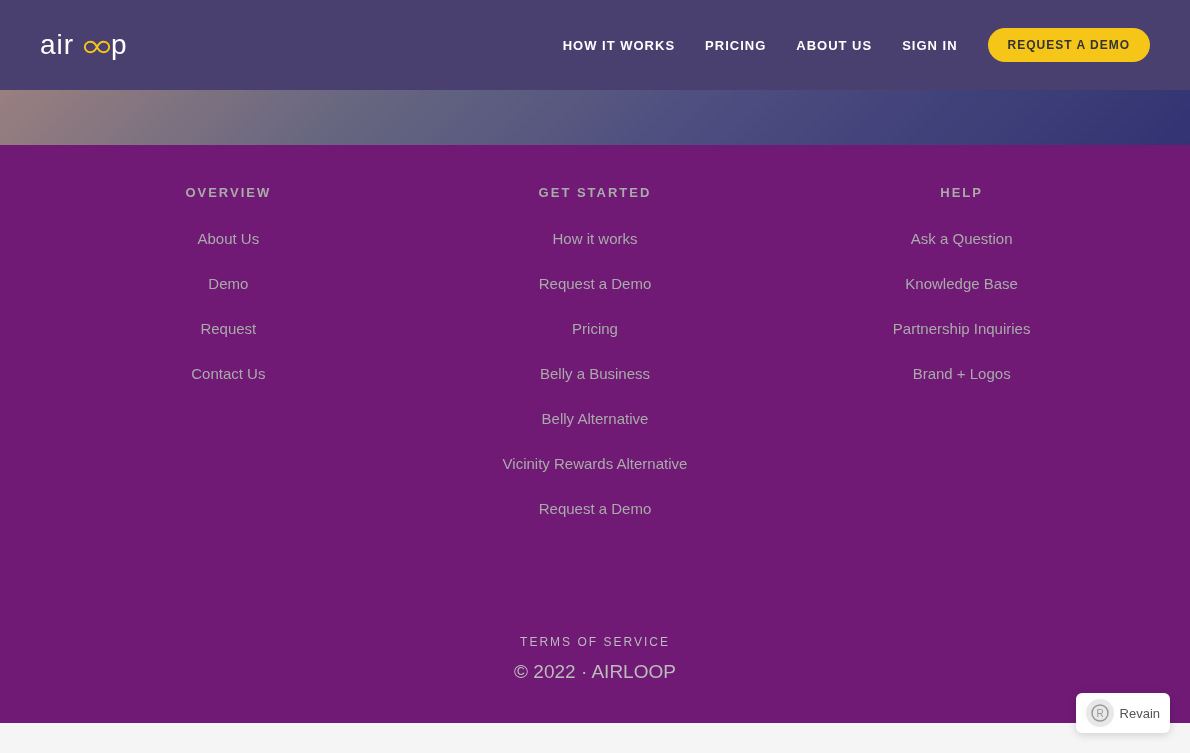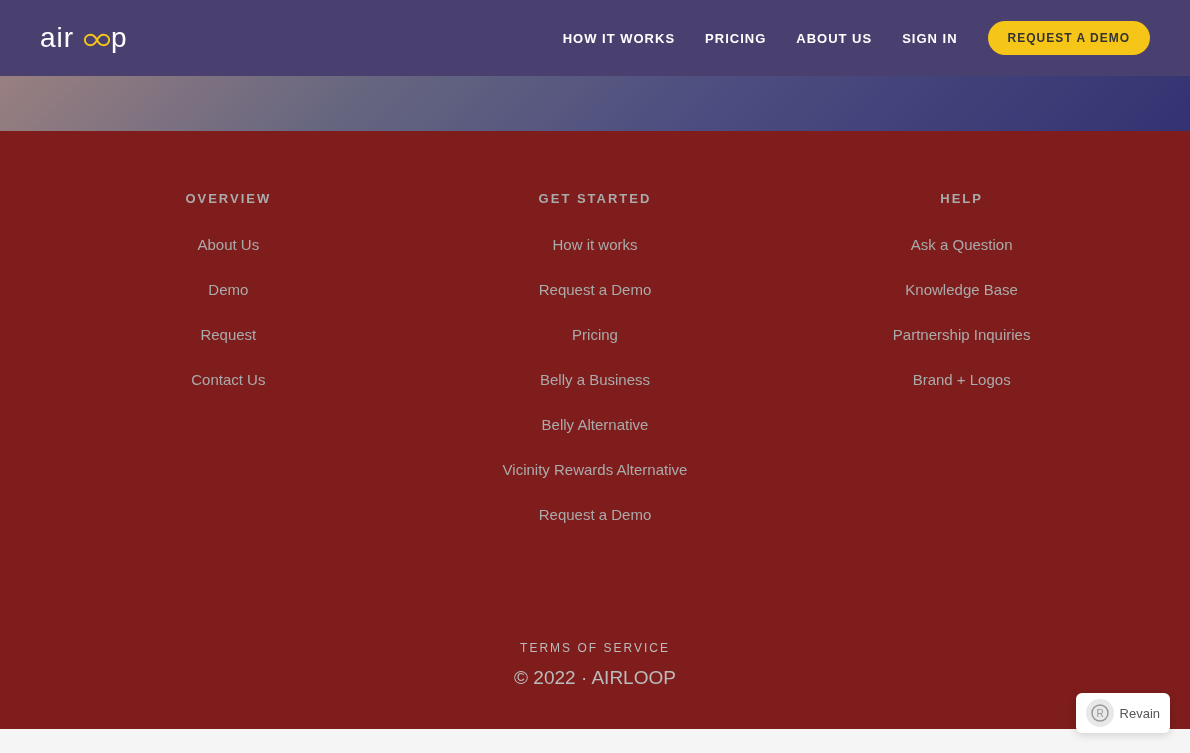--- a/index.html
+++ b/index.html
@@ -1,21 +1,21 @@
 <!DOCTYPE html>
 <html><head>
   <meta charset="utf-8">
   <style>
     * { margin: 0; padding: 0; box-sizing: border-box; }
     body { font-family: Arial, Helvetica, sans-serif; background: #f5f5f5; width: 1190px; }
 
     
     .header {
       background: #4a4070;
-      height: 76px;
+      height: 90px;
       display: flex;
       align-items: center;
       padding: 0 40px;
       position: relative;
     }
     .logo-text {
       color: white;
       font-size: 28px;
       font-weight: 300;
       letter-spacing: 1px;
@@ -65,22 +65,22 @@
     }
     .hero-strip::before {
       content: '';
       position: absolute;
       top: 0; left: 0; right: 0; bottom: 0;
       background: rgba(0,0,0,0.2);
     }
 
     
     .footer-section {
-      background: #7f1d1d;
-      padding: 60px 40px 40px;
+      background: #701a75;
+      padding: 40px 40px 40px;
     }
     .footer-columns {
       display: flex;
       justify-content: space-around;
       max-width: 1100px;
       margin: 0 auto;
     }
     .footer-col {
       display: flex;
       flex-direction: column;

